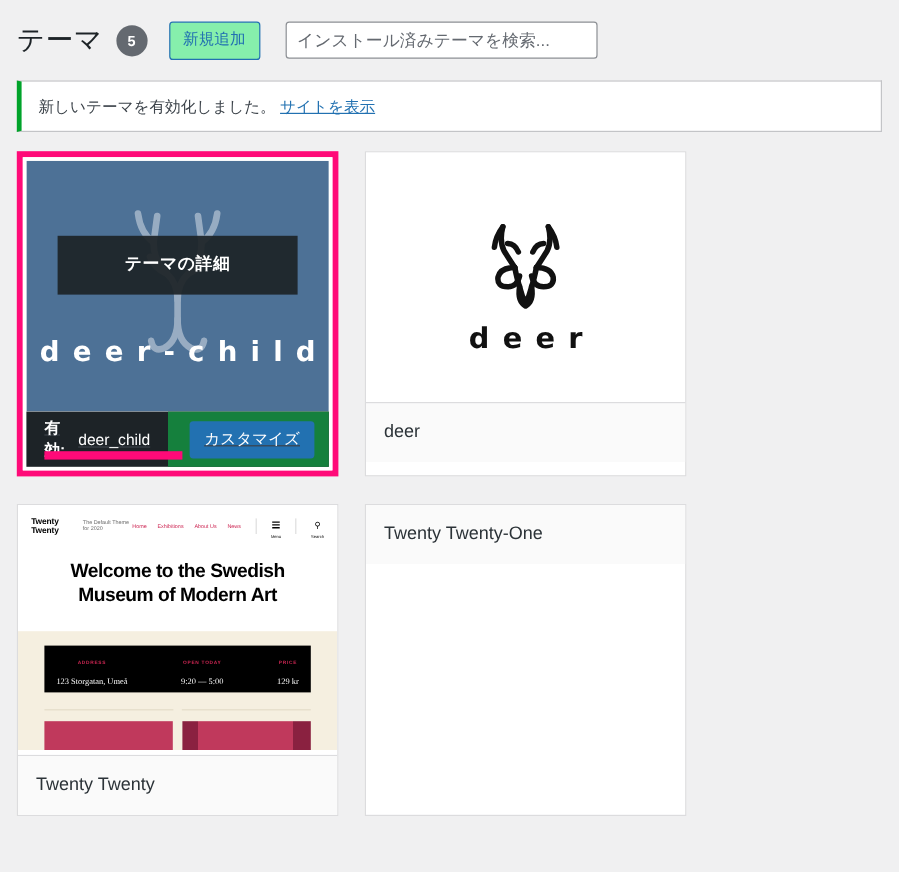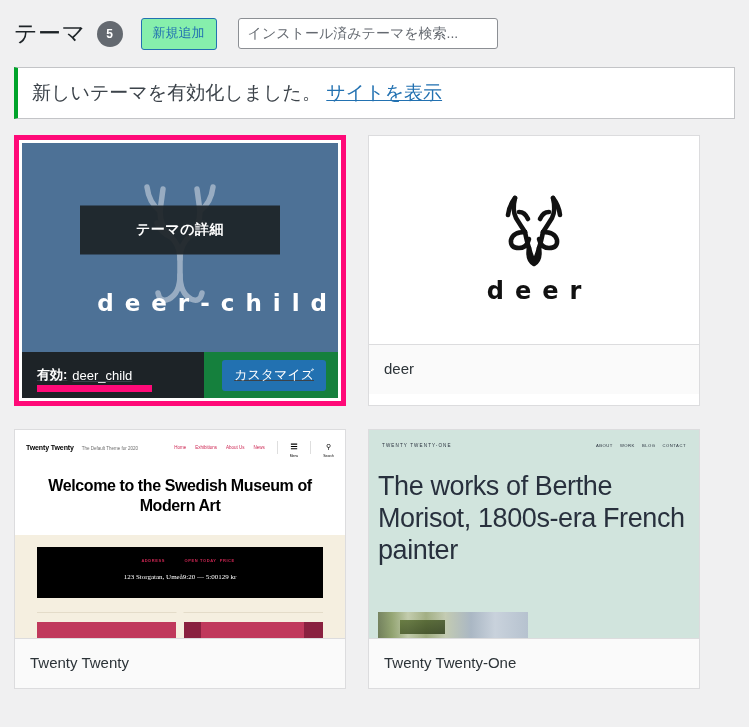--- a/index.html
+++ b/index.html
@@ -76,40 +76,40 @@
   }
   .search-input::placeholder { color: #646970; opacity: 1; }
 
   
   .notice {
     margin: 5px 14px 0 14px;
     padding: 11px 12px 11px 14px;
     background: #fff;
     border: 1px solid #c3c4c7;
     border-left: 4px solid #00a32a;
-    font-size: 19px;
+    font-size: 13px;
     line-height: 1.5;
     color: #3c434a;
   }
   .notice a {
     color: #2271b1;
     text-decoration: underline;
   }
 
   
   .themes-grid {
     display: flex;
     flex-wrap: wrap;
     gap: 23px 22px;
     padding: 16px 14px 0 14px;
     align-content: flex-start;
   }
 
   .theme-card {
-    width: 332px;
+    width: 268px;
     background: #fff;
     border: 1px solid #dcdcde;
     position: relative;
   }
 
   
   .theme-card.is-active {
     border: none;
     padding: 5px;
     background: var(--accent-pink, #ff0a78);
@@ -317,23 +317,23 @@
     font-size: 16px;
     font-weight: 700;
     color: #000;
     line-height: 1.22;
     letter-spacing: -0.4px;
   }
   .tt-cream { background: #f5efe0; padding: 12px 0 0; }
   .tt-infocard {
     margin: 0 22px;
     background: #000;
-    padding: 11px 10px 15px;
-    display: flex;
-    justify-content: center;
+    padding: 11px 10px 3px;
+    display: flex;
+    justify-content: space-between;
   }
   .tt-info-col { text-align: center; }
   .tt-info-label {
     font-family: "Liberation Sans", sans-serif;
     font-size: 4px;
     color: #cd2653;
     letter-spacing: 0.6px;
     font-weight: 700;
     display: block;
     margin-bottom: 4px;
@@ -546,33 +546,16 @@
             <div class="tt-block a"></div>
             <div class="tt-block b"></div>
           </div>
         </div>
       </div>
     </div>
     <div class="theme-name-bar">Twenty Twenty</div>
   </div>
 
   <div class="theme-card">
-    <div class="theme-screenshot">
-      <div class="tto-shot">
-        <div class="tto-topbar">
-          <span class="tto-brand">TWENTY TWENTY-ONE</span>
-          <span class="tto-nav">
-            <span class="tto-nav-link">ABOUT</span>
-            <span class="tto-nav-link">WORK</span>
-            <span class="tto-nav-link">BLOG</span>
-            <span class="tto-nav-link">CONTACT</span>
-          </span>
-        </div>
-        <div class="tto-hero">The works of Berthe Morisot, 1800s-era French painter</div>
-        <div class="tto-image">
-          <span class="tto-texture"></span>
-        </div>
-      </div>
-    </div>
     <div class="theme-name-bar">Twenty Twenty-One</div>
   </div>
 
 </div>
 
 </body></html>

